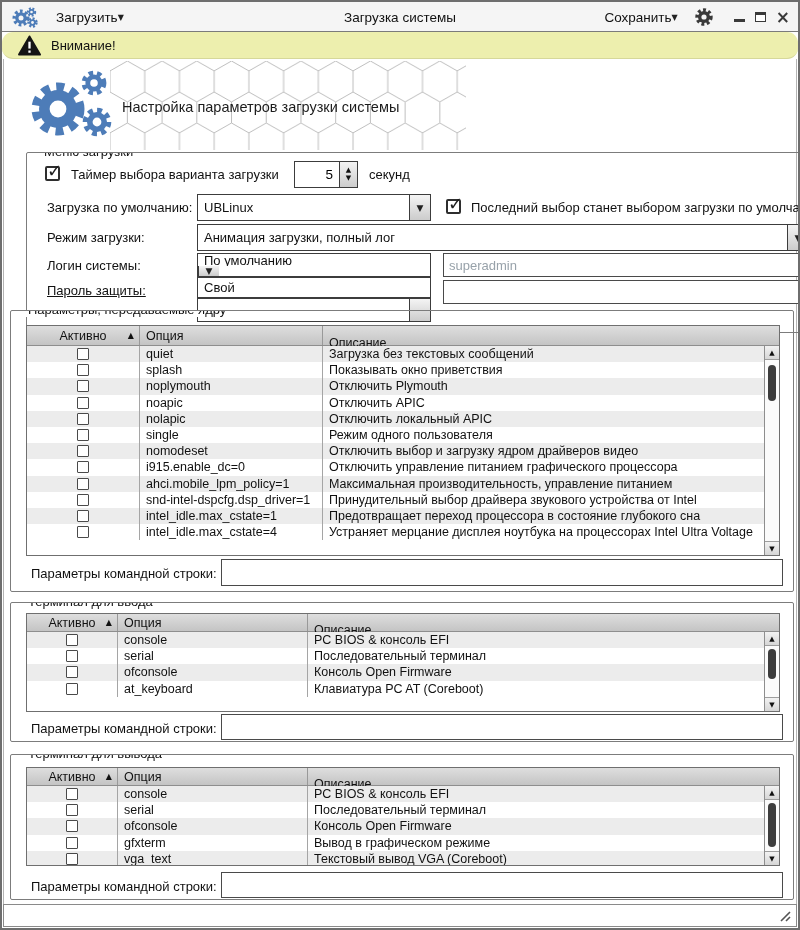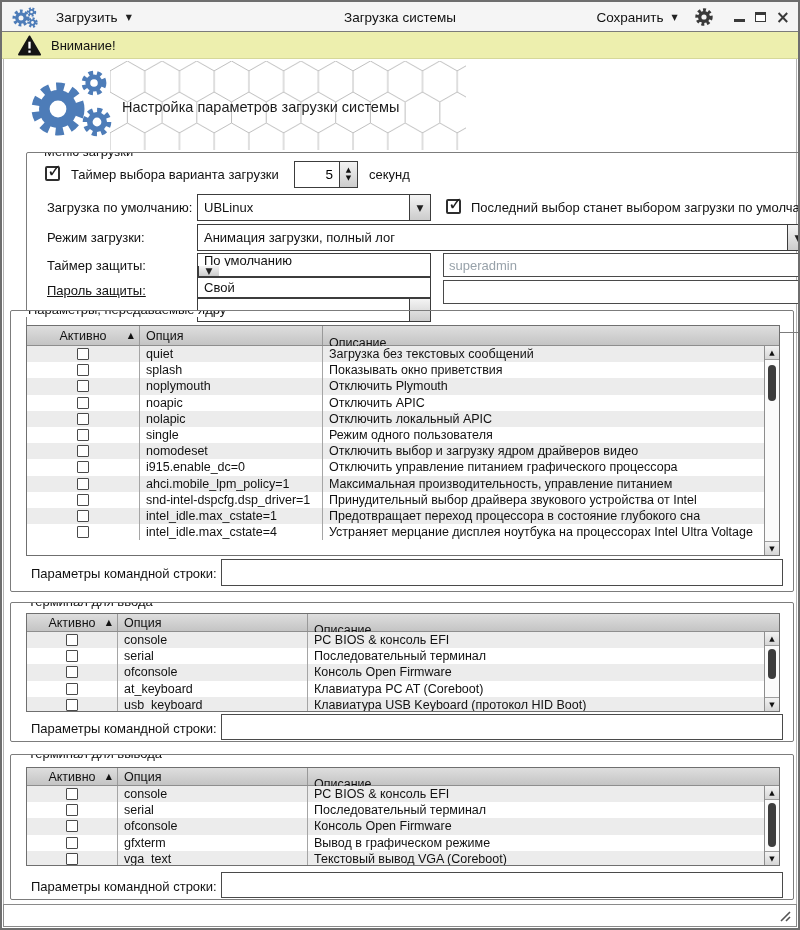--- a/index.html
+++ b/index.html
@@ -6,30 +6,30 @@
   *{box-sizing:border-box;}
   .win{
     position:relative;width:800px;height:930px;background:#fff;
     border:2px solid #6e6e6e;
     font-family:"Liberation Sans","DejaVu Sans",sans-serif;color:#111;
     overflow:hidden;
   }
   
   .toolbar{position:absolute;left:0;top:0;width:796px;height:30px;background:#f5f5f5;border-bottom:1px solid #7b7b7b;}
   .tb-left{position:absolute;left:8px;top:0;height:30px;display:flex;align-items:center;gap:16px;}
-  .tb-btn{display:flex;align-items:center;gap:8px;font-size:13.5px;cursor:default;text-align:right;}
+  .tb-btn{display:flex;align-items:center;font-size:13.5px;cursor:default;text-align:right;}
   .dd-arrow{font-size:8px;color:#222;font-family:"DejaVu Sans",sans-serif;}
   .tb-title{position:absolute;left:0;right:0;top:0;height:30px;display:flex;align-items:center;justify-content:center;font-size:13.5px;}
   .tb-right{position:absolute;right:8px;top:0;height:30px;display:flex;align-items:center;gap:16px;}
   .winctl{display:flex;align-items:center;gap:10px;margin-left:4px;}
   .ctl-min{width:11px;height:3px;background:#3a3a3a;margin-top:6px;}
   .ctl-max{width:11px;height:10px;border:1.5px solid #3a3a3a;border-top:3px solid #3a3a3a;background:#fff;}
   .ctl-close{font-size:17px;line-height:17px;color:#3a3a3a;font-weight:bold;font-family:"DejaVu Sans",sans-serif;}
   
-  .warnbar{position:absolute;left:0;top:30px;width:796px;height:27px;background:#edefae;display:flex;align-items:center;gap:10px;padding-left:16px;border-bottom:1px solid #d6d89a;}
+  .warnbar{position:absolute;left:0;top:30px;width:796px;height:27px;background:#edefae;display:flex;align-items:center;gap:10px;padding-left:16px;border-bottom:1px solid #d6d89a;border-radius:11px;}
   .warnbar span{font-size:13px;}
   
   .frame{position:absolute;left:1px;top:57px;width:794px;height:845px;border-left:1px solid #b4b4b4;border-right:1px solid #b4b4b4;}
   
   .hero{position:absolute;left:2px;top:57px;width:792px;height:93px;background:#fff;}
   .hexes{position:absolute;left:106px;top:2px;}
   .gears-logo{position:absolute;left:18px;top:8px;}
   .hero-title{position:absolute;left:118px;top:40px;font-size:14.5px;color:#1c1c1c;}
   
   .fs{position:absolute;border:1px solid #7c7c7c;border-radius:2px;background:transparent;overflow:hidden;}
@@ -188,21 +188,21 @@
     <span class="lb" style="left:444px;top:47px;">Последний выбор станет выбором загрузки по умолчанию</span>
 
     <span class="lb" style="left:20px;top:77px;">Режим загрузки:</span>
     <div class="combo" style="left:170px;top:71px;width:612px;height:27px;">
       <span class="val">Анимация загрузки, полный лог</span>
       <span class="btn">
           <span class="dd-arrow">▼</span>
         </span>
     </div>
 
-    <span class="lb" style="left:20px;top:105px;">Таймер защиты:</span>
+    <span class="lb" style="left:20px;top:105px;">Логин системы:</span>
     <div class="combo" style="left:170px;top:100px;width:234px;height:24px;flex-direction:column;">
       <span class="val">По умолчанию</span>
       <span class="btn">
           <span class="dd-arrow">▼</span>
         </span>
     </div>
     <input class="txt" style="left: 416px; top: 100px; width: 366px; height: 24px;" placeholder="superadmin">
 
     <span class="lb" style="left:20px;top:130px;text-decoration:underline;">Пароль защиты:</span>
     <input class="txt" style="left: 416px; top: 127px; width: 366px; height: 24px;" value="">
@@ -357,27 +357,20 @@
             <div class="tc c2">ofconsole</div>
             <div class="tc c3">Консоль Open Firmware</div>
           </div>
           <div class="trow">
             <div class="tc c1">
               <span class="cb"></span>
             </div>
             <div class="tc c2">at_keyboard</div>
             <div class="tc c3">Клавиатура PC AT (Coreboot)</div>
           </div>
-          <div class="trow">
-            <div class="tc c1">
-              <span class="cb"></span>
-            </div>
-            <div class="tc c2">usb_keyboard</div>
-            <div class="tc c3">Клавиатура USB Keyboard (протокол HID Boot)</div>
-          </div>
         </div>
       <div class="sbar">
         <div class="sb-btn">▲</div>
         <div class="sb-thumb" style="top:17px;height:30px;"></div>
         <div class="sb-btn down">▼</div>
       </div>
     </div>
     <span class="lb" style="left:20px;top:118px;">Параметры командной строки:</span>
     <input class="txt" style="left: 210px; top: 111px; width: 562px; height: 26px;" value="">
   </div>

